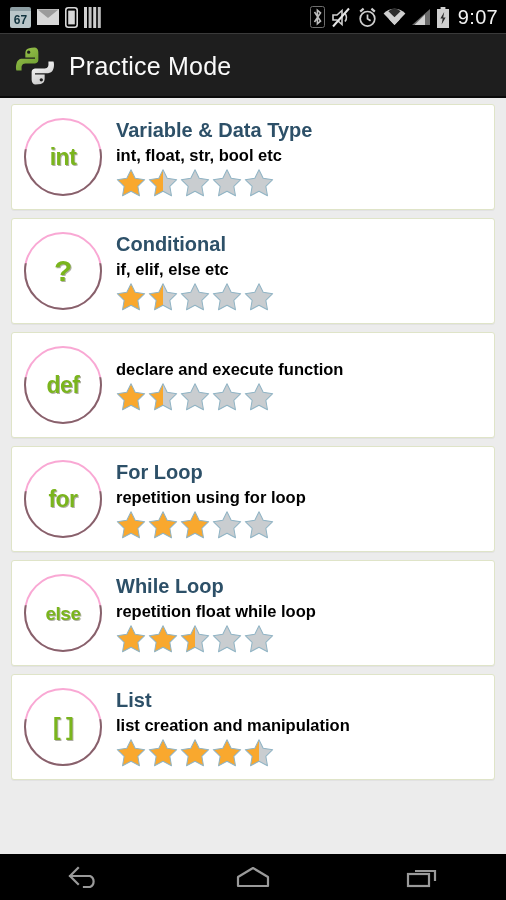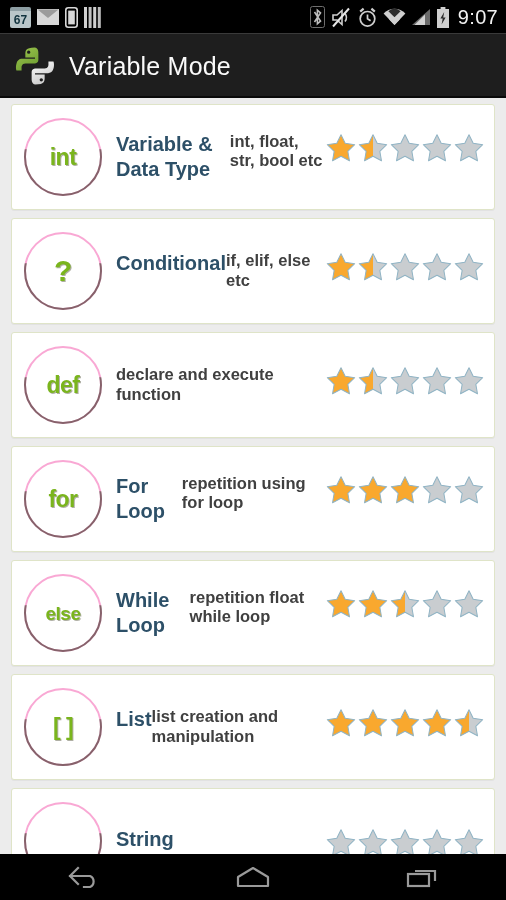--- a/index.html
+++ b/index.html
@@ -96,30 +96,30 @@
     color:#7ab51d;
     font-size:23px;
     letter-spacing:-.5px;
     text-shadow:1px 1px 0 rgba(110,110,90,.55);
     line-height:1;
     font-family:"Liberation Sans", sans-serif;
     white-space:nowrap;
   }
   .icon-text.small{ font-size:19px; }
   .icon-text.big{ font-size:30px; }
-  .card-body{ flex:1; display:flex; flex-direction:row; justify-content:space-between; padding-top:2px; }
+  .card-body{ flex:1; display:flex; flex-direction:column; justify-content:flex-end; padding-top:2px; }
   .card-title{
     color:#2d5068;
     font-size:20px;
     font-weight:bold;
     line-height:1.25;
     margin-bottom:3px;
   }
   .card-sub{
-    color:#404040;
+    color:#000000;
     font-size:16.5px;
     font-weight:bold;
     line-height:1.2;
     margin-bottom:2px;
   }
   .stars{ display:flex; margin-left:-2px; }
   .star{
     width:34px; height:31px;
     display:block;
     margin-right:-2px;
@@ -213,21 +213,21 @@
           <stop offset="100%" stop-color="#6f9f32"></stop>
       </linearGradient>
       <linearGradient id="pyBot" x1="0" y1="0" x2="0.5" y2="1">
         <stop offset="0%" stop-color="#ffffff"></stop>
           <stop offset="100%" stop-color="#c9c9c9"></stop>
       </linearGradient>
     </defs>
     <path fill="url(#pyTop)" d="M49 6c-10 0-18 2-20 6-2 3-2 8-2 8v10h23v3H18s-9 0-12 11c-3 10 0 17 0 17h12V53s0-9 9-9h22s9 0 9-9V20s1-14-9-14zM35 13a4 4 0 110 8 4 4 0 010-8z"></path>
     <path fill="url(#pyBot)" d="M51 94c10 0 18-2 20-6 2-3 2-8 2-8V70H50v-3h32s9 0 12-11c3-10 0-17 0-17H82v8s0 9-9 9H51s-9 0-9 9v15s-1 14 9 14zM65 87a4 4 0 110-8 4 4 0 010 8z"></path>
   </svg>
-  <span id="app-title">Variable Mode</span>
+  <span id="app-title">Practice Mode</span>
 </div>
 
 <div id="lesson-list">
     <div class="lesson-card">
       <div class="card-icon">
         <span class="icon-text">int</span>
       </div>
       <div class="card-body">
         <div class="card-title">Variable &amp; Data Type</div>
         <div class="card-sub">int, float, str, bool etc</div>
@@ -402,46 +402,20 @@
               <linearGradient id="shalf5_4" x1="0" x2="1" y1="0" y2="0">
                 <stop offset="50%" stop-color="#f9a82e"></stop>
                 <stop offset="50%" stop-color="#c9cdd0"></stop>
               </linearGradient>
             </defs>
             <polygon points="17,3 21.6,12.4 32,13.9 24.5,21.2 26.3,31.5 17,26.6 7.7,31.5 9.5,21.2 2,13.9 12.4,12.4" fill="url(#shalf5_4)" stroke="#8fb3c4" stroke-width="1.1" stroke-linejoin="round"></polygon>
           </svg>
         </div>
       </div>
     </div>
-    <div class="lesson-card">
-      <div class="card-icon">
-        <span class="icon-text"></span>
-      </div>
-      <div class="card-body">
-        <div class="card-title">String</div>
-        <div class="card-sub"></div>
-        <div class="stars">
-          <svg class="star" viewBox="0 0 34 34">
-            <polygon points="17,3 21.6,12.4 32,13.9 24.5,21.2 26.3,31.5 17,26.6 7.7,31.5 9.5,21.2 2,13.9 12.4,12.4" fill="#c9cdd0" stroke="#8fb3c4" stroke-width="1.1" stroke-linejoin="round"></polygon>
-          </svg>
-          <svg class="star" viewBox="0 0 34 34">
-            <polygon points="17,3 21.6,12.4 32,13.9 24.5,21.2 26.3,31.5 17,26.6 7.7,31.5 9.5,21.2 2,13.9 12.4,12.4" fill="#c9cdd0" stroke="#8fb3c4" stroke-width="1.1" stroke-linejoin="round"></polygon>
-          </svg>
-          <svg class="star" viewBox="0 0 34 34">
-            <polygon points="17,3 21.6,12.4 32,13.9 24.5,21.2 26.3,31.5 17,26.6 7.7,31.5 9.5,21.2 2,13.9 12.4,12.4" fill="#c9cdd0" stroke="#8fb3c4" stroke-width="1.1" stroke-linejoin="round"></polygon>
-          </svg>
-          <svg class="star" viewBox="0 0 34 34">
-            <polygon points="17,3 21.6,12.4 32,13.9 24.5,21.2 26.3,31.5 17,26.6 7.7,31.5 9.5,21.2 2,13.9 12.4,12.4" fill="#c9cdd0" stroke="#8fb3c4" stroke-width="1.1" stroke-linejoin="round"></polygon>
-          </svg>
-          <svg class="star" viewBox="0 0 34 34">
-            <polygon points="17,3 21.6,12.4 32,13.9 24.5,21.2 26.3,31.5 17,26.6 7.7,31.5 9.5,21.2 2,13.9 12.4,12.4" fill="#c9cdd0" stroke="#8fb3c4" stroke-width="1.1" stroke-linejoin="round"></polygon>
-          </svg>
-        </div>
-      </div>
-    </div>
   </div>
 
 <div id="nav-bar">
   <div class="nav-btn">
     <svg width="34" height="24" viewBox="0 0 34 24">
       <path d="M3 11 L11 3 M3 11 L11 19 M3 11 L23 11 A6 6 0 0 1 23 22 L17 22" fill="none" stroke="#9a9a9a" stroke-width="2.2" stroke-linecap="square"></path>
     </svg>
   </div>
   <div class="nav-btn">
     <svg width="36" height="24" viewBox="0 0 36 24">

